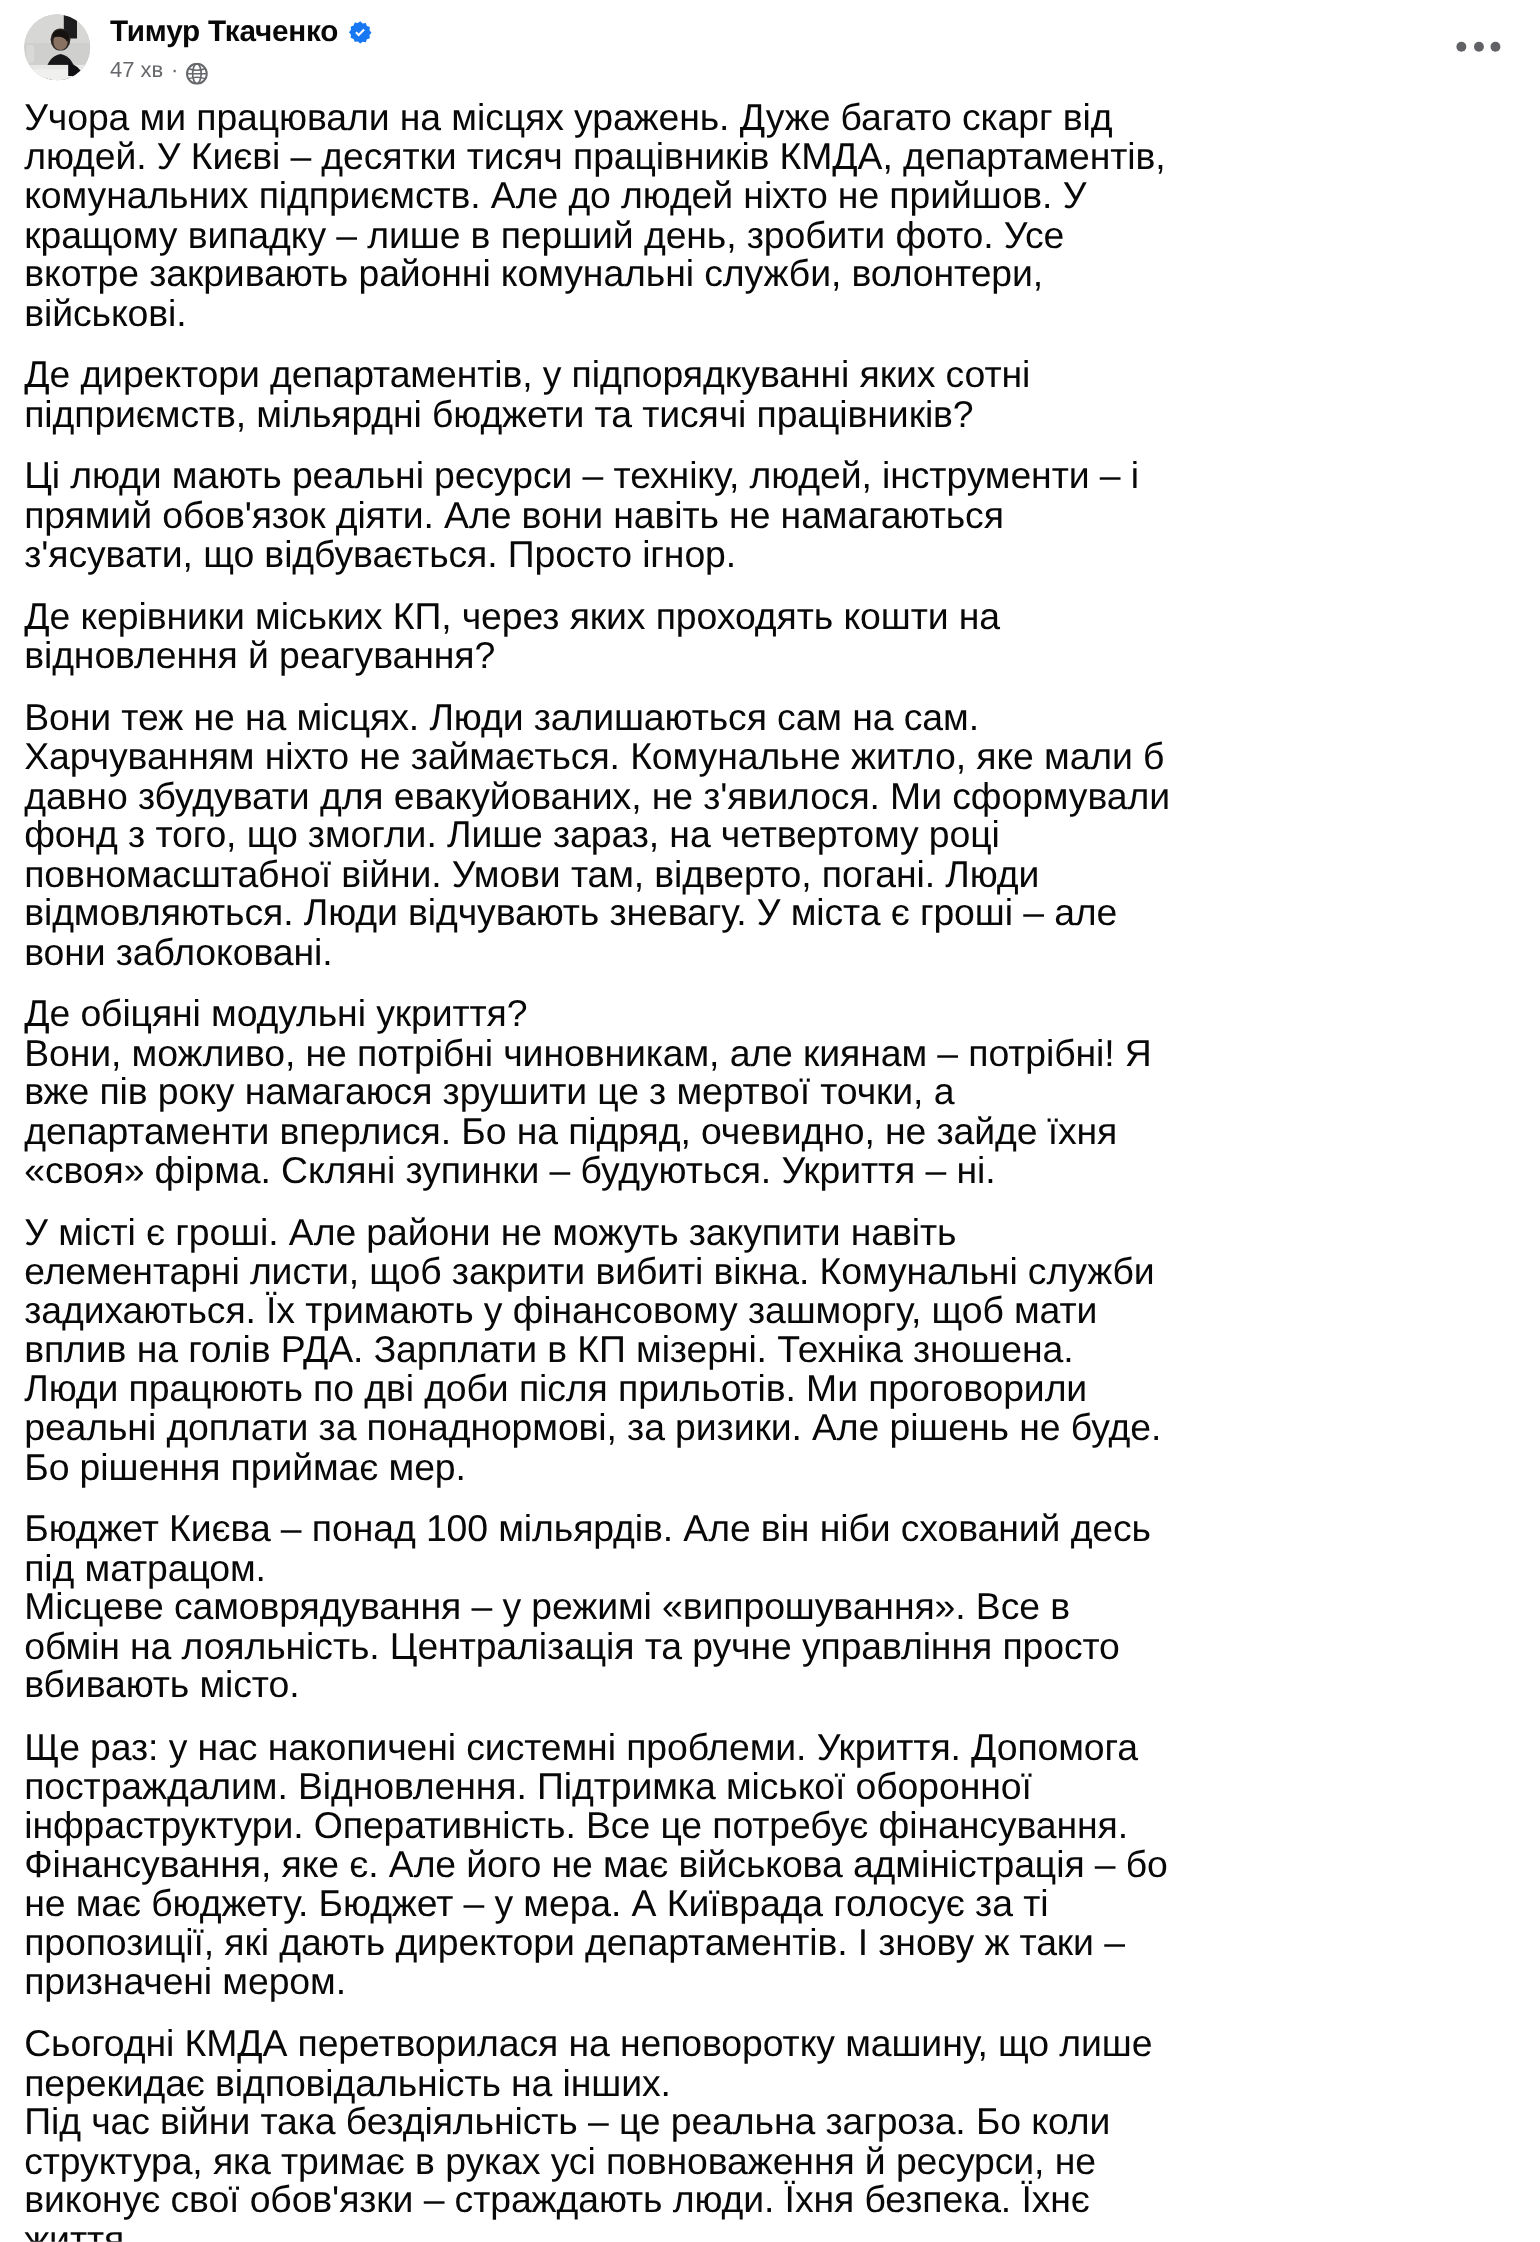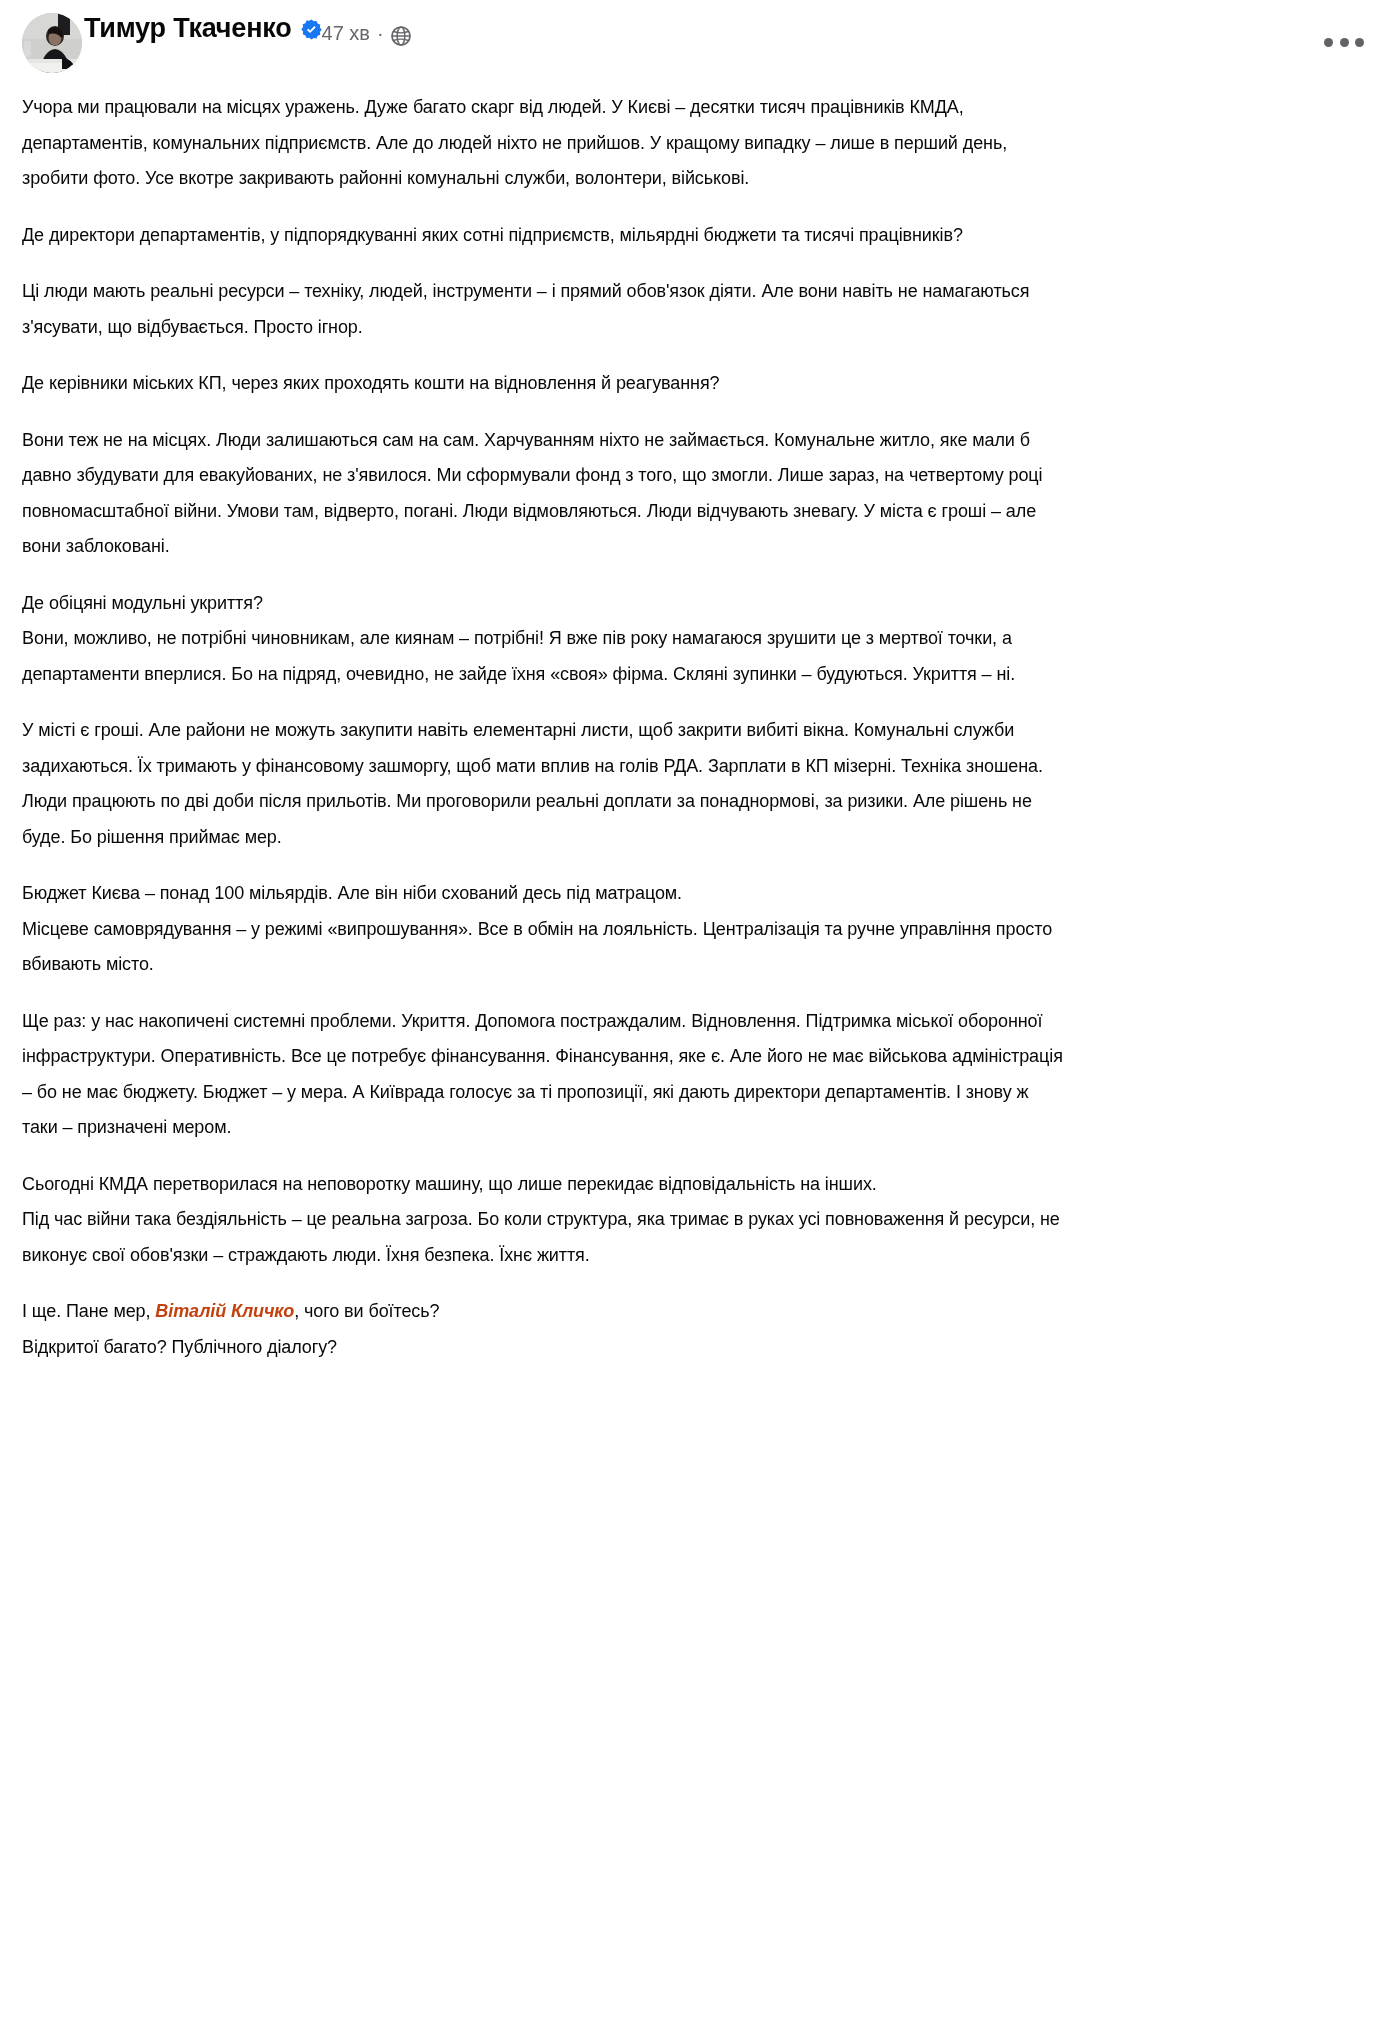--- a/index.html
+++ b/index.html
@@ -33,23 +33,23 @@
     height: 60px;
     border-radius: 50%;
     flex: 0 0 60px;
     margin-top: 5px;
     overflow: hidden;
     position: relative;
     background: #c9c9c7;
   }
   .avatar svg { display: block; width: 60px; height: 60px; }
   .header-text {
-    margin-left: 2px;
-    display: flex;
-    flex-direction: row;
+    margin-left: 18px;
+    display: flex;
+    flex-direction: column;
     justify-content: flex-start;
     padding-top: 4px;
   }
   .name-row {
     display: flex;
     align-items: center;
     line-height: 1;
   }
   .author-name {
     font-size: 27px;
@@ -101,21 +101,21 @@
     border-radius: 50%;
     background: #606266;
   }
 
   
   .post-body {
     padding: 0 22px 0 22px;
     margin-top: 8px;
   }
   .para {
-    font-size: 18px;
+    font-size: 34px;
     line-height: 35.5px;
     color: #080809;
     margin: 0 0 21px 0;
     max-width: 1045px;
     letter-spacing: -0.1px;
     white-space: pre-wrap;
     word-wrap: break-word;
   }
   .para:last-child { margin-bottom: 0; }
   .profile-link {

